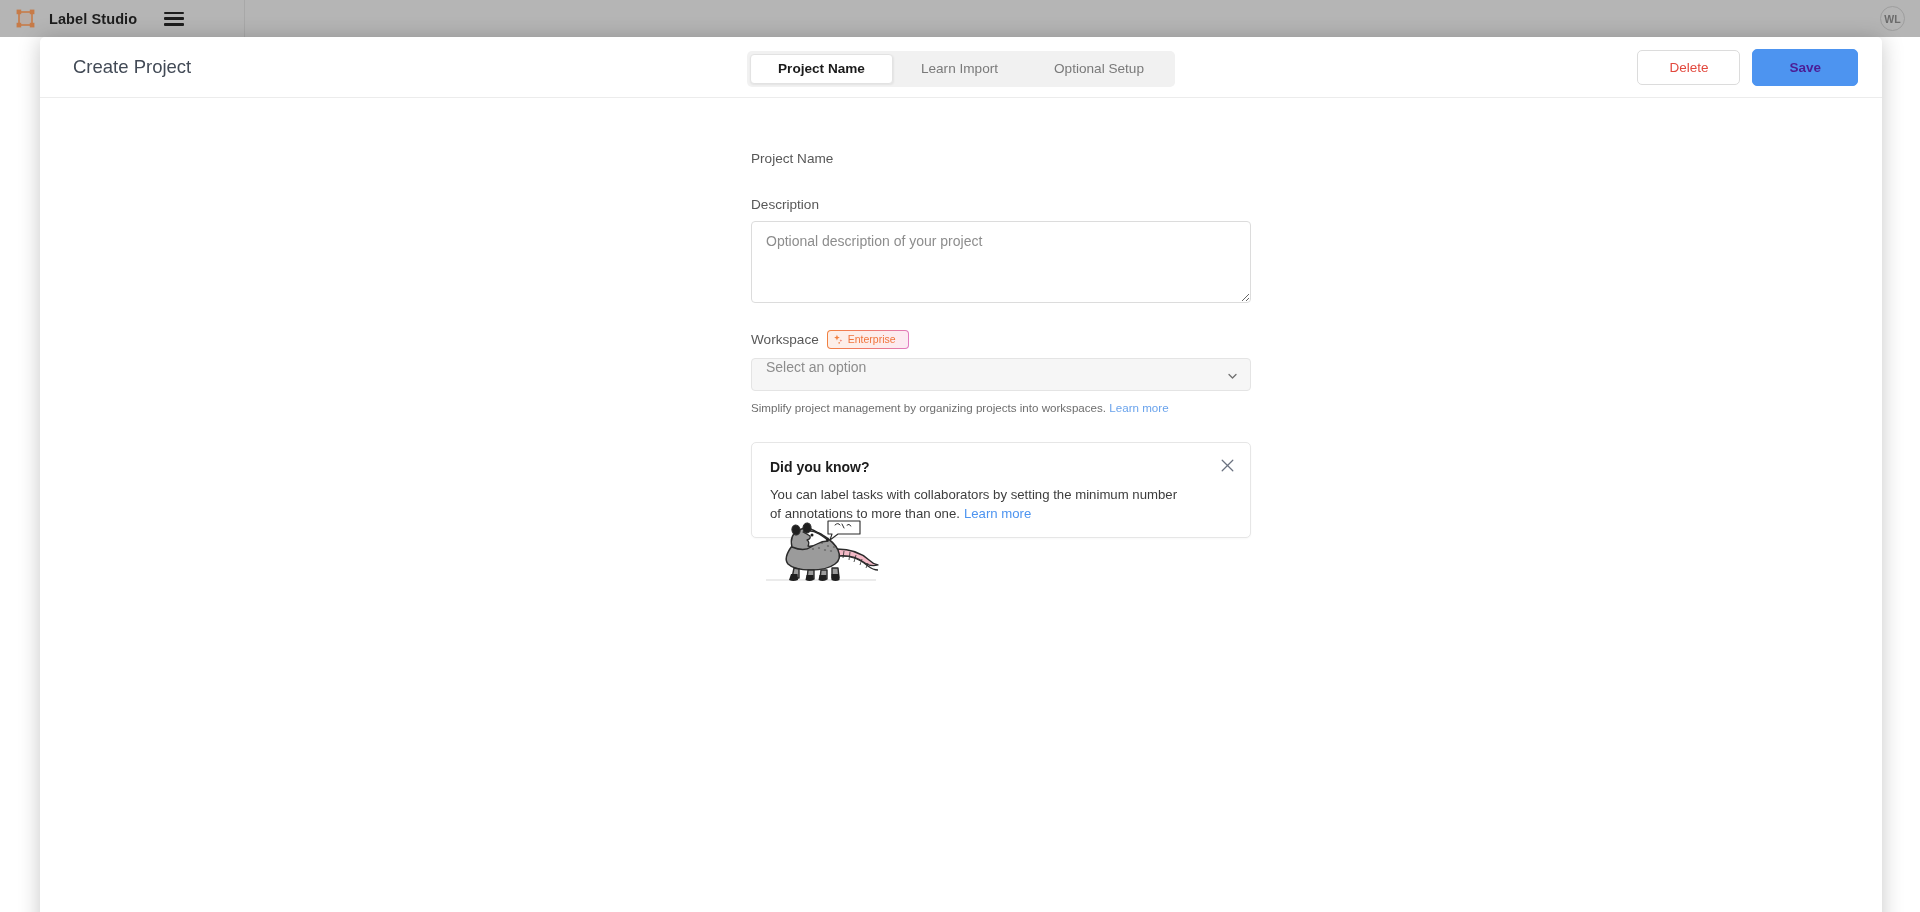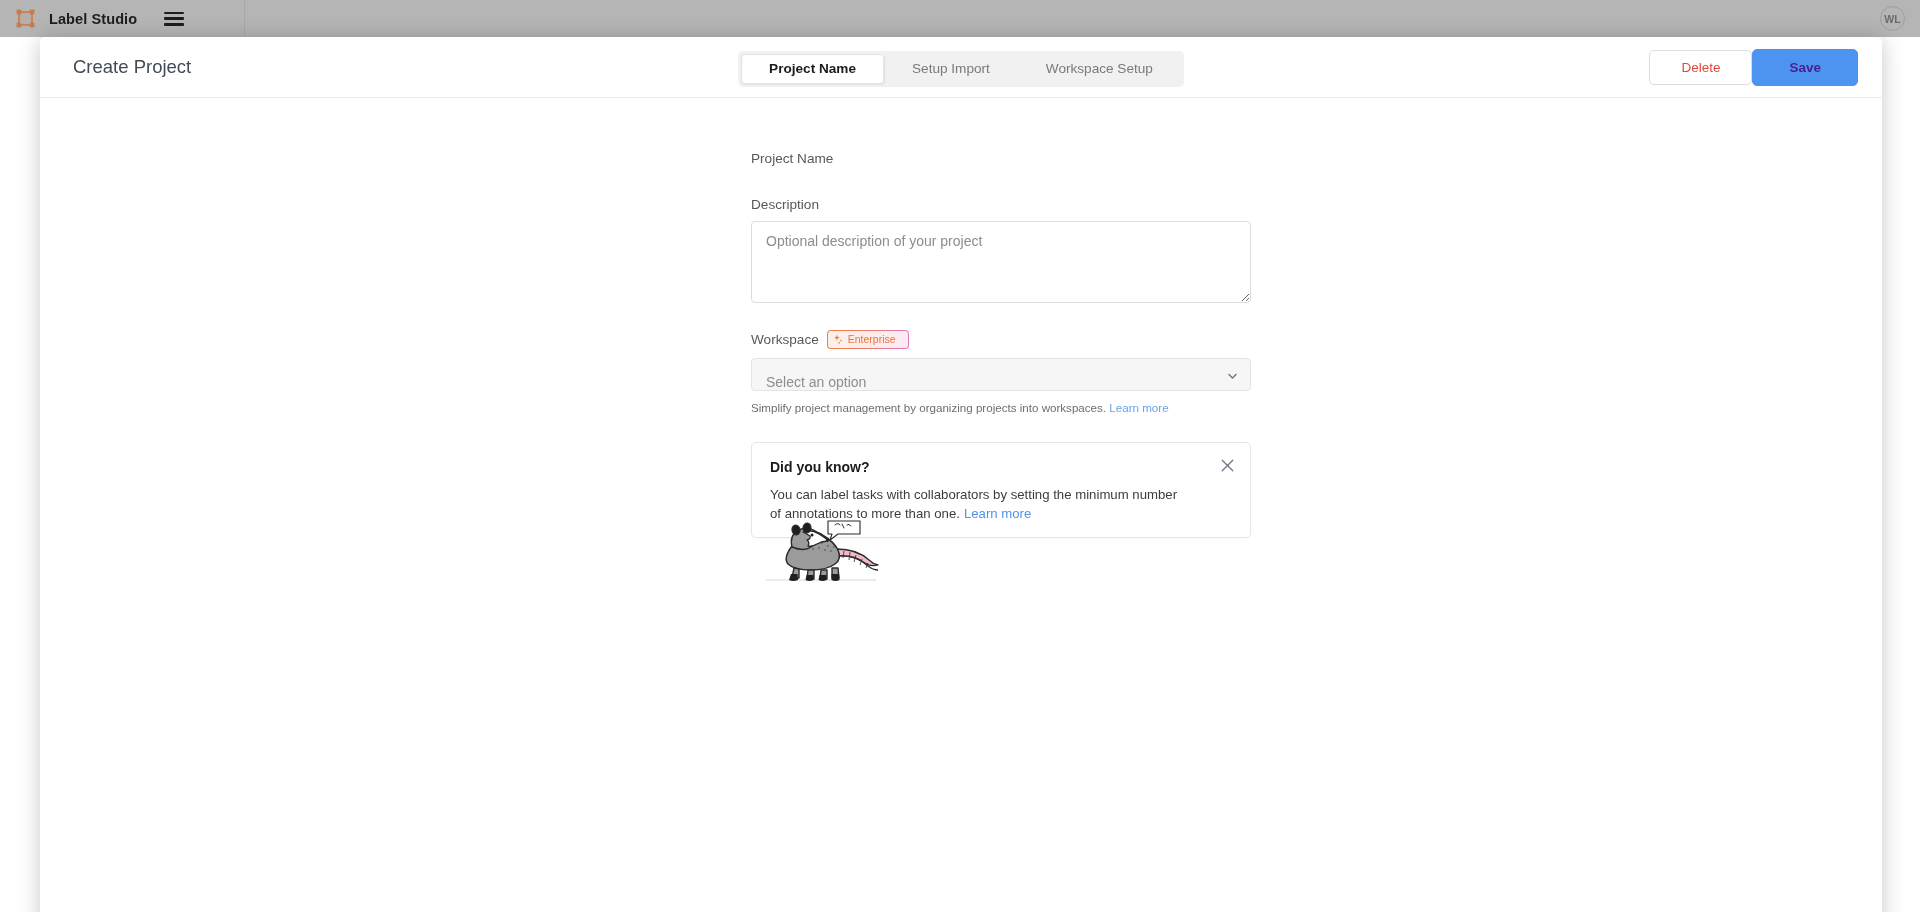--- a/index.html
+++ b/index.html
@@ -126,21 +126,21 @@
     color: #1b1b1b;
     font-weight: 700;
     border: 1px solid #e2e2e2;
     box-shadow: 0 1px 2px rgba(0,0,0,0.06);
   }
 
   .header-actions {
     position: absolute;
     right: 24px; top: 0;
     height: 61px;
-    display: flex; align-items: center; 
+    display: flex; align-items: center; gap: 12px;
   }
   .btn {
     font-size: 13.5px;
     border-radius: 5px;
     cursor: pointer;
     line-height: 1;
     font-family: "Liberation Sans", sans-serif;
   }
   .btn-delete {
     background: #ffffff;
@@ -225,21 +225,21 @@
   }
   .sparkle { width: 11px; height: 11px; display:block; }
 
   
   .select-wrap { position: relative; width: 500px; }
   .select-box {
     width: 500px; height: 33px;
     border: 1px solid #e4e4e4;
     border-radius: 4px;
     background: #f6f6f6;
-    display: flex; align-items: flex-end;
+    display: flex; align-items: flex-start;
     padding: 0 14px;
     font-size: 14px;
     color: #8d8d8d;
     cursor: pointer;
   }
   .chevron {
     position: absolute; right: 12px; top: 50%;
     transform: translateY(-50%);
     width: 13px; height: 13px;
     pointer-events: none;
@@ -315,22 +315,22 @@
 
   <div class="modal-backdrop"></div>
 
   <div class="modal">
 
     <div class="modal-header">
       <div class="modal-title">Create Project</div>
 
       <div class="tabs">
         <div class="tab active">Project Name</div>
-        <div class="tab">Setup Import</div>
-        <div class="tab">Workspace Setup</div>
+        <div class="tab">Learn Import</div>
+        <div class="tab">Optional Setup</div>
       </div>
 
       <div class="header-actions">
         <button class="btn btn-delete">Delete</button>
         <button class="btn btn-save">Save</button>
       </div>
     </div>
 
     <div class="modal-body">
       <div class="form">

